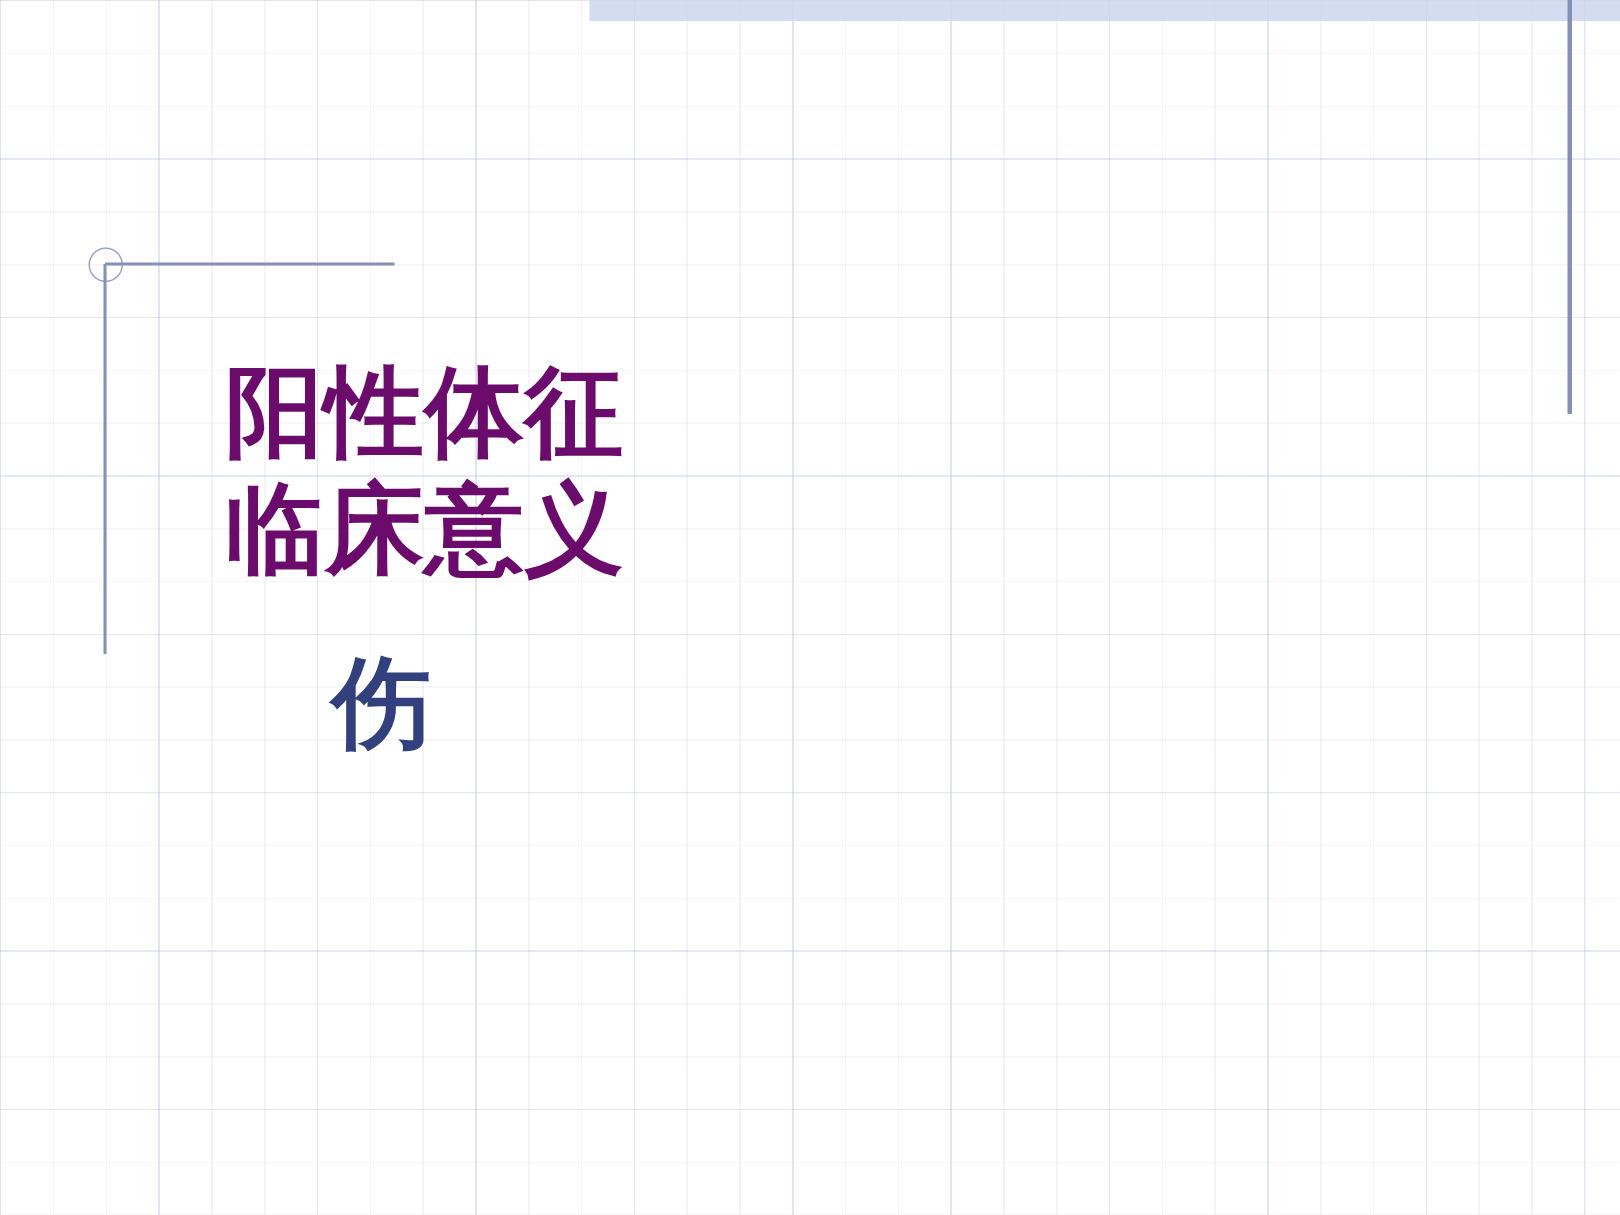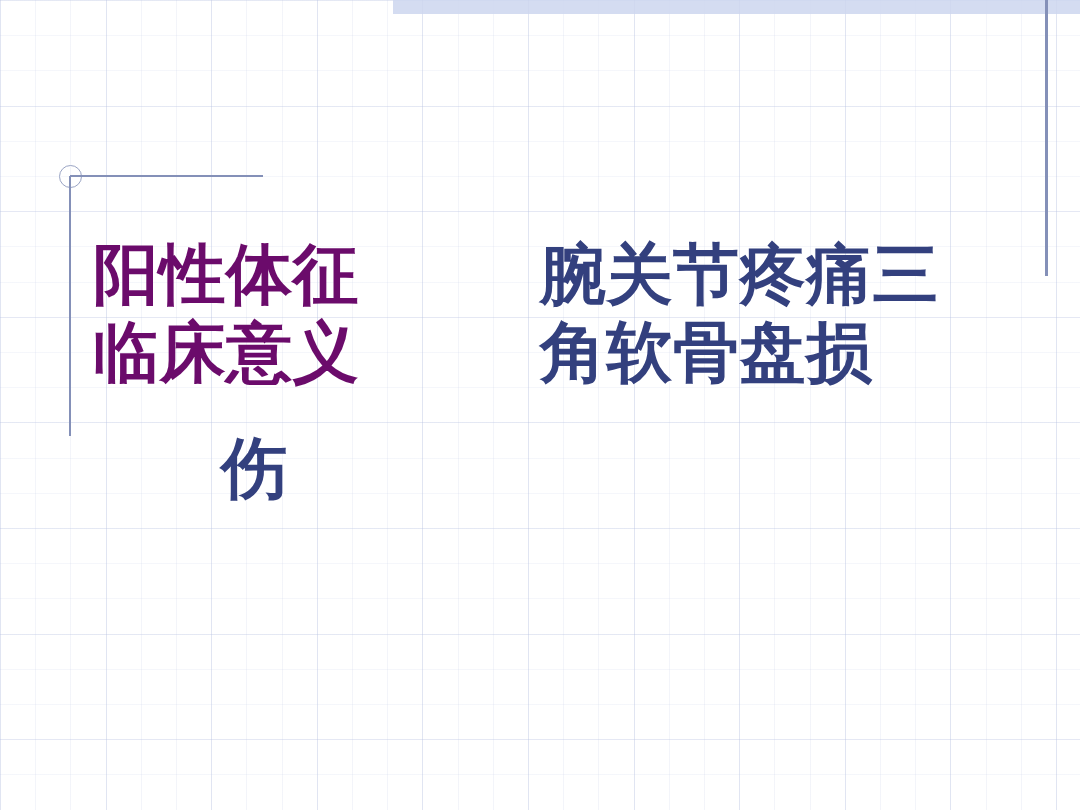--- a/index.html
+++ b/index.html
@@ -124,26 +124,26 @@
 
   .col {
     position: absolute;
     font-weight: 700;
     line-height: 1.18;
     letter-spacing: 0.5px;
     white-space: pre-wrap;
   }
 
   .col-left {
-    left: 93px;
+    left: 116px;
     top: 236px;
     width: 300px;
     font-size: 66px;
     color: #6b0b6b;
-    text-align: left;
+    text-align: right;
   }
 
   .col-right {
     left: 540px;
     top: 236px;
     width: 450px;
     font-size: 66px;
     color: #33407e;
     text-align: left;
   }
@@ -198,20 +198,19 @@
   <div class="right-rule"></div>
 
   <div class="deco-circle"></div>
   <div class="deco-hrule"></div>
   <div class="deco-vrule"></div>
 
   <div class="content">
 
     <div class="col col-left">阳性体征临床意义</div>
 
-    <div class="col col-right">腕关节疼痛三角软骨盘损</div>
 
     <div class="orphan">伤</div>
 
   </div>
 
 
 </div>
 
 </body></html>

